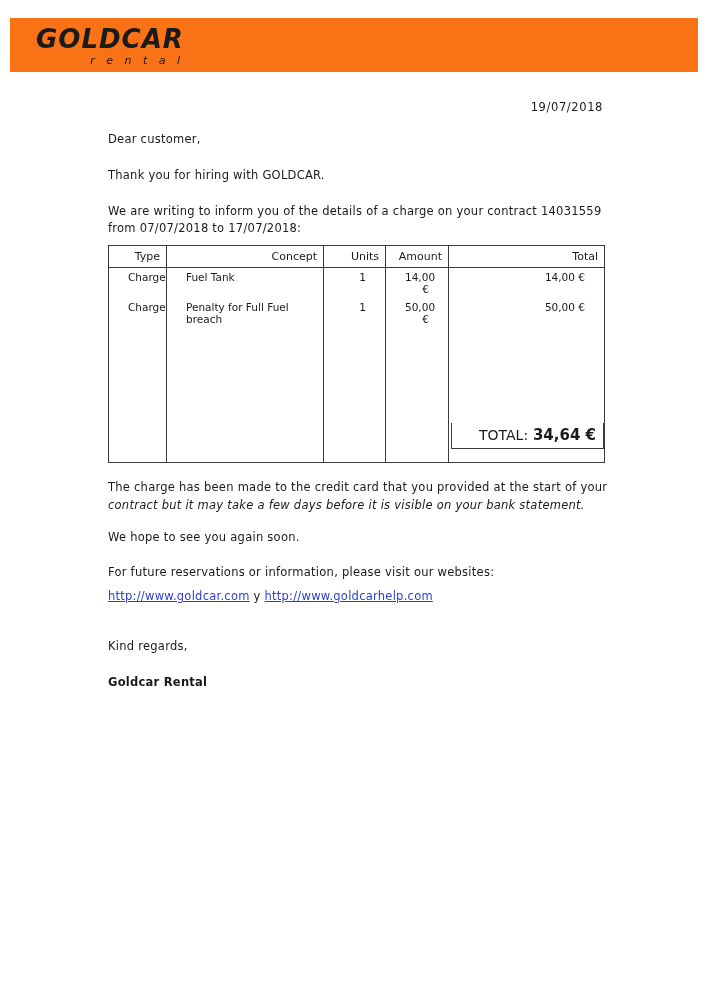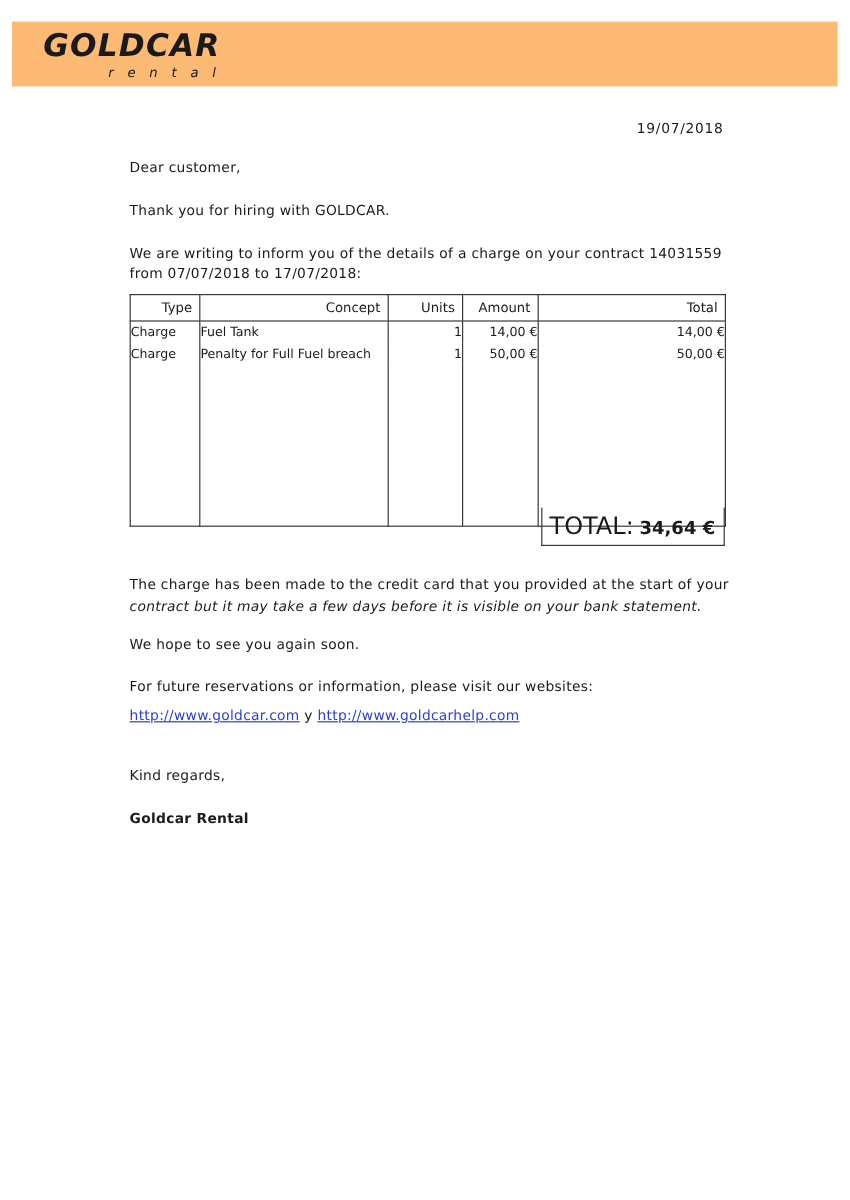--- a/index.html
+++ b/index.html
@@ -21,21 +21,21 @@
     background: #ffffff;
   }
 
   
   .header-band {
     position: absolute;
     left: 10px;
     top: 18px;
     width: 688px;
     height: 54px;
-    background: #fdba74;
+    background: #f97316;
   }
   .logo {
     position: absolute;
     left: 26px;
     top: 8px;
     width: 200px;
   }
   .logo-main {
     font-family: "DejaVu Sans", sans-serif;
     font-weight: bold;
@@ -89,21 +89,21 @@
     top: 245px;
     width: 496px;
     border-collapse: collapse;
     font-size: 10.5px;
     color: #1a1a1a;
     table-layout: fixed;
   }
   .charges-table th,
   .charges-table td {
     border: 1px solid #3a3a3a;
-    padding: 3px 0;
+    padding: 3px 19px;
     vertical-align: top;
     font-weight: normal;
   }
   .charges-table thead th {
     text-align: right;
     font-size: 11px;
     padding: 4px 6px;
   }
   .col-type   { width: 58px; }
   .col-concept{ width: 157px; }
@@ -136,21 +136,21 @@
     width: 153px;
     border: 1px solid #3a3a3a;
     border-top: none;
     box-sizing: border-box;
     text-align: right;
     padding: 3px 7px 4px 0;
     font-size: 15px;
     color: #1a1a1a;
   }
   .total-strip .tl {
-    font-size: 20px;
+    font-size: 14px;
   }
   .total-strip .tv {
     font-size: 15px;
     font-weight: bold;
   }
 
   
   .lower-block {
     position: absolute;
     left: 108px;

